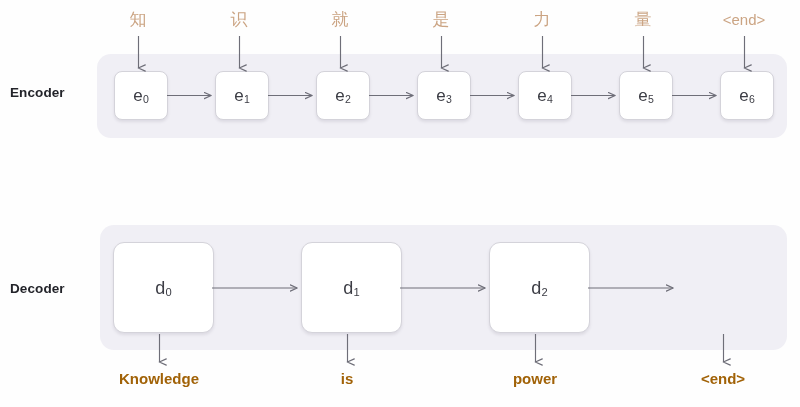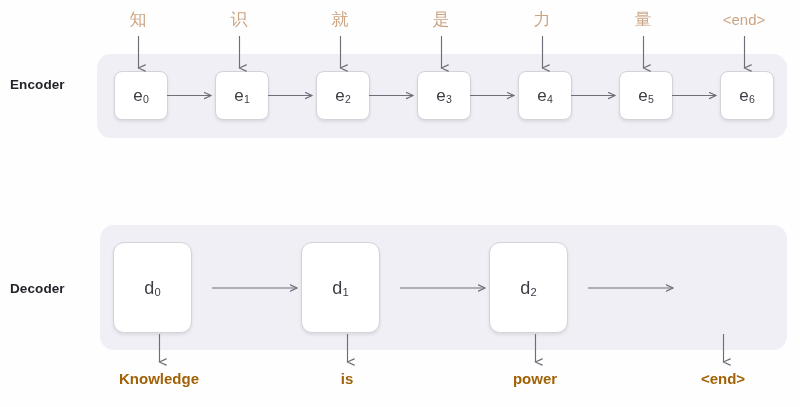--- a/index.html
+++ b/index.html
@@ -41,21 +41,21 @@
 
   
   .row-label {
     position: absolute;
     font-size: 13.5px;
     font-weight: bold;
     color: #23242A;
     letter-spacing: 0.1px;
     white-space: nowrap;
   }
-  #encoder-label { left: 10px; top: 77px; }
+  #encoder-label { left: 10px; top: 85px; }
   #decoder-label { left: 10px; top: 281px; }
 
   
   .cell {
     position: absolute;
     background: #FFFFFF;
     border: 1px solid #D4D3DA;
     border-radius: 9px;
     box-shadow: 0 2px 3px rgba(90,88,110,0.13);
     display: flex;
@@ -63,21 +63,21 @@
     justify-content: center;
     box-sizing: border-box;
   }
   .cell-enc {
     width: 54px;
     height: 49px;
     top: 71px;
     border-radius: 8px;
   }
   .cell-dec {
-    width: 79px;
+    width: 101px;
     height: 91px;
     top: 242px;
     border-radius: 11px;
   }
   .cell-text {
     font-size: 17px;
     color: #3C3D45;
     font-family: "Liberation Sans", "DejaVu Sans", sans-serif;
     line-height: 1;
     white-space: nowrap;

